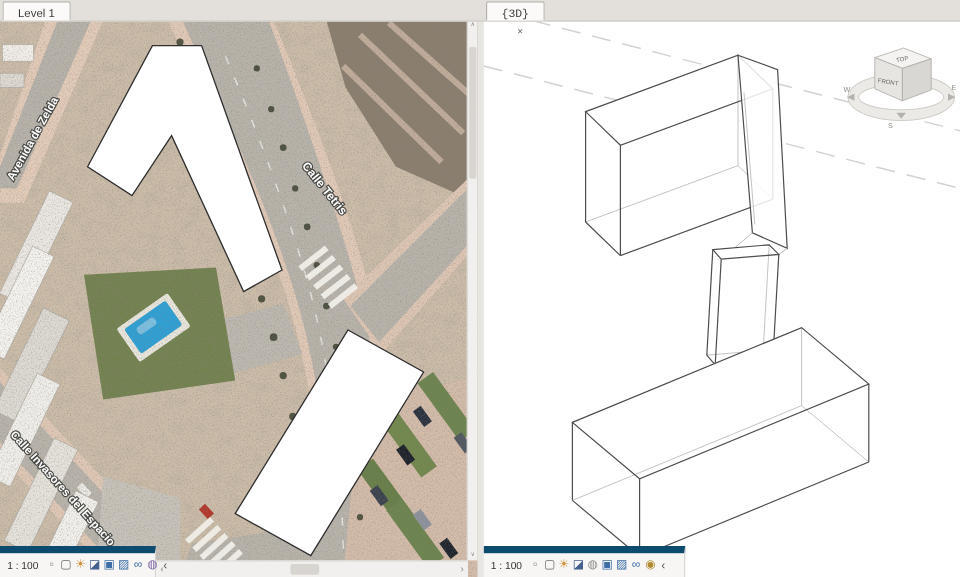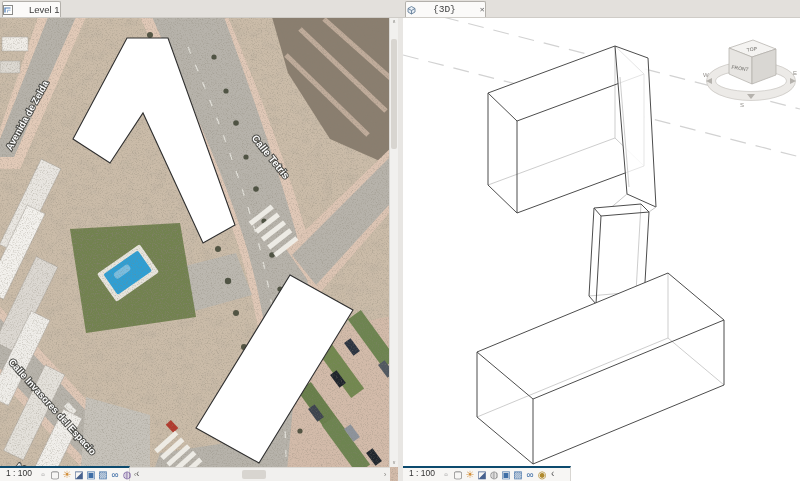--- a/index.html
+++ b/index.html
@@ -1,28 +1,28 @@
 <!DOCTYPE html>
 <html><head>
 <meta charset="utf-8">
 <style>
   html,body{margin:0;padding:0;background:#fff;}
   body{width:800px;height:481px;overflow:hidden;font-family:"Liberation Sans",sans-serif;}
   .app{position:relative;width:800px;height:481px;background:#e3e0dc;}
   
   .tabbar{position:absolute;left:0;top:0;width:800px;height:17px;background:#e3e0dc;border-bottom:1px solid #cfccc7;z-index:30;}
-  .tab{position:absolute;top:1px;height:16px;background:#fbfaf9;border:1px solid #b3b0ab;border-bottom:none;border-radius:2px 2px 0 0;display:flex;align-items:center;gap:16px;padding:0 0;font-size:9.5px;color:#3c3c3c;box-sizing:border-box;}
+  .tab{position:absolute;top:1px;height:16px;background:#fbfaf9;border:1px solid #b3b0ab;border-bottom:none;border-radius:2px 2px 0 0;display:flex;align-items:center;gap:4px;padding:0 12px;font-size:9.5px;color:#3c3c3c;box-sizing:border-box;flex-direction:column;}
   .tab .close{margin-left:8px;font-size:8px;color:#666;cursor:pointer;}
   
   .panel{position:absolute;top:17px;bottom:0;overflow:hidden;}
   .panel.left{left:0;width:398px;background:#cbbca9;}
   .panel.right{left:403px;width:397px;background:#ffffff;}
   .splitter{position:absolute;left:398px;top:17px;width:5px;bottom:0;background:#e8e6e3;z-index:20;}
   
-  .vcb{position:absolute;left:0;bottom:0;height:15px;display:flex;align-items:flex-start;background:#f7f6f4;border-top:2px solid #0c4a6e;border-right:1px solid #d8d6d2;z-index:25;padding:0 3px;box-sizing:border-box;}
+  .vcb{position:absolute;left:0;bottom:0;height:26px;display:flex;align-items:center;background:#f7f6f4;border-top:6px solid #0c4a6e;border-right:1px solid #d8d6d2;z-index:25;padding:0 3px;box-sizing:border-box;}
   .vcb .scale{font-size:8.5px;color:#333;margin:0 5px 0 3px;white-space:nowrap;}
   .vcb-icon{font-size:10px;line-height:14px;width:12px;text-align:center;cursor:pointer;}
   .vcb .collapse{font-size:10px;color:#555;margin-left:3px;cursor:pointer;}
   
   .vscroll{position:absolute;right:0;top:0;bottom:14px;width:8px;background:#f1f0ee;border-left:1px solid #dcdad6;z-index:24;}
   .vscroll .thumb{position:absolute;left:1px;right:1px;top:22px;height:110px;background:#d8d5d0;border-radius:2px;}
   .vscroll .arr{position:absolute;left:0;width:8px;height:9px;font-size:5px;color:#8a8884;text-align:center;line-height:9px;}
   .hscroll{position:absolute;left:130px;right:8px;bottom:0;height:13px;background:#f1f0ee;border-top:1px solid #dcdad6;z-index:24;}
   .hscroll .thumb{position:absolute;top:2px;height:9px;left:112px;width:24px;background:#d8d5d0;border-radius:2px;}
   .hscroll .arr{position:absolute;top:0;width:10px;height:13px;font-size:8px;color:#8a8884;text-align:center;line-height:13px;}

